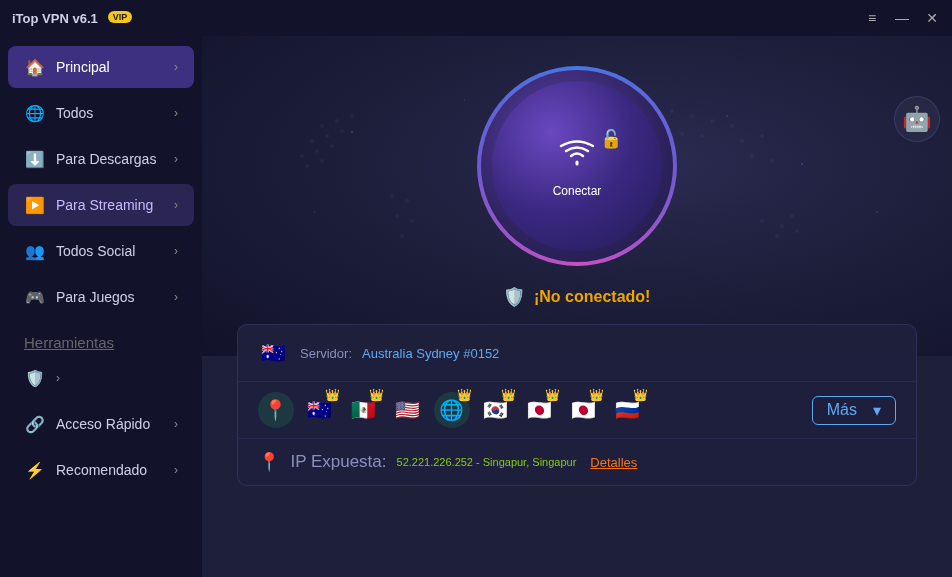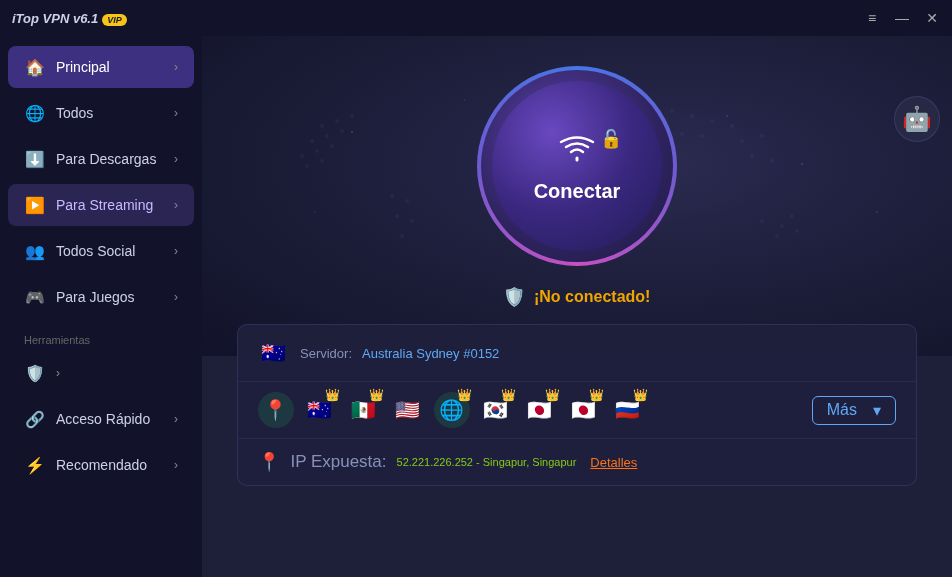--- a/index.html
+++ b/index.html
@@ -20,23 +20,22 @@
       display: flex;
       align-items: center;
       padding: 0 12px;
       flex-shrink: 0;
     }
     .title-bar-title {
       color: #cdd0e8;
       font-size: 13px;
       font-weight: 600;
       display: flex;
-      align-items: flex-end;
-      gap: 4px;
-      font-style: italic;
+      align-items: flex-start;
+      gap: 10px;
     }
     .vip-badge {
       background: #f5c518;
       color: #1a1b2e;
       font-size: 9px;
       font-weight: 700;
       padding: 1px 5px;
       border-radius: 6px;
     }
     .title-bar-controls {
@@ -102,23 +101,24 @@
       font-size: 16px;
       flex-shrink: 0;
     }
     .nav-label { flex: 1; }
     .nav-chevron {
       color: #888;
       font-size: 12px;
     }
     .section-label {
       color: #666;
-      font-size: 11px;
+      font-size: 15px;
       padding: 14px 24px 4px;
       text-transform: none;
+      text-decoration: underline;
     }
 
     
     .content {
       flex: 1;
       background: #1e1f38;
       display: flex;
       flex-direction: column;
       align-items: center;
       position: relative;
@@ -198,22 +198,22 @@
       z-index: 0;
     }
     .wifi-lock-icon {
       font-size: 36px;
       z-index: 1;
       position: relative;
       margin-bottom: 6px;
     }
     .connect-label {
       color: #fff;
-      font-size: 20px;
-      font-weight: 700;
+      font-size: 12px;
+      font-weight: 400;
       z-index: 1;
       position: relative;
     }
 
     
     .status-bar {
       position: relative;
       z-index: 10;
       margin-top: 20px;
       display: flex;

